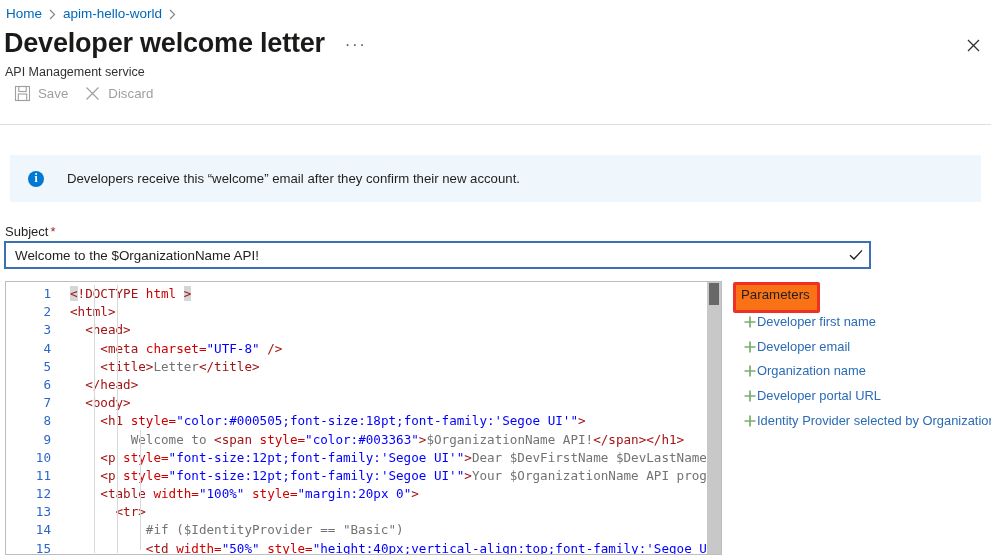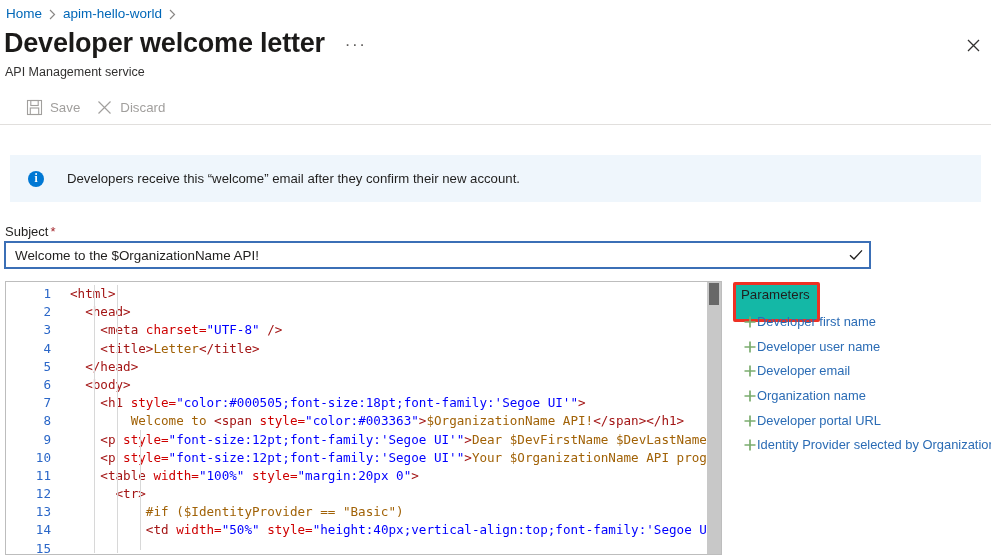--- a/index.html
+++ b/index.html
@@ -49,22 +49,22 @@
   
   .close-btn {
     position:absolute; right:6px; top:33px;
     width:24px; height:24px;
     display:flex; align-items:center; justify-content:center;
     cursor:pointer; color:#323130;
   }
 
   
   .cmdbar {
-    position:absolute; left:0; top:90px; width:991px; height:34px;
-    display:flex; align-items:center; padding-left:22px; gap:4px;
+    position:absolute; left:0; top:76px; width:991px; height:34px;
+    display:flex; align-items:center; padding-left:10px; gap:4px;
   }
   .cmd-btn {
     display:flex; align-items:center; gap:7px;
     padding:4px 8px 4px 4px;
     font-size:13.3px; color:#a19f9d; cursor:default;
     user-select:none;
   }
   .cmd-ico { width:17px; height:17px; display:block; color:#a19f9d; }
   .cmd-divider {
     position:absolute; left:0; top:124px; width:991px; height:1px;
@@ -143,21 +143,21 @@
   }
   .code-line {
     height:18.2px; line-height:18.2px;
     font-family:"DejaVu Sans Mono", monospace;
     font-size:12.6px;
     white-space:pre; color:#000;
   }
   .tg { color:#a31515; }        
   .at { color:#ce0000; }        
   .vl { color:#0000ff; }        
-  .tx { color:#a16207;margin-top:45px; }        
+  .tx { color:#737373;margin-top:45px; }        
   .brk { background:#d6d6d6; }  
   .indent-guide {
     position:absolute; top:3px; width:1px; background:#d8d8d8;
   }
   .vscroll {
     position:absolute; right:0; top:0; width:14px; height:100%;
     background:#c8c8c8;
   }
   .vthumb {
     position:absolute; left:2px; top:1px; width:10px; height:22px;
@@ -165,25 +165,25 @@
     cursor:pointer;
   }
 
   
   .params-panel {
     position:absolute; left:733px; top:281px;
     width:258px; height:274px;
   }
   .params-title-box {
     position:absolute; left:0; top:1px;
-    padding:2px 7px 16px 5px;
+    padding:2px 7px 7px 5px;
     font-size:13.3px; color:#201f1e; line-height:16px;
     border:3px solid #ee3124;
     border-radius:2px;
-    background:#14b8a6;
+    background:#f97316;
     display:inline-block;
   }
   .params-list {
     position:absolute; left:10px; top:29px; width:248px;
   }
   .param-item {
     display:flex; align-items:center; 
     height:24.6px;
     cursor:pointer;
     white-space:nowrap;
@@ -281,20 +281,21 @@
         <div class="ln">12</div>
         <div class="ln">13</div>
         <div class="ln">14</div>
         <div class="ln">15</div>
       </div>
     <div class="code-area">
       <div class="indent-guide" style="left:30px;  height:268px;"></div>
       <div class="indent-guide" style="left:53px;  height:268px;"></div>
       <div class="indent-guide" style="left:76px;  top:148px; height:120px;"></div>
       <div class="code-lines">
+          <div class="code-line"><span class="tg brk">&lt;</span><span class="tg">!DOCTYPE </span><span class="at">html </span><span class="tg brk">&gt;</span></div>
           <div class="code-line"><span class="tg">&lt;html&gt;</span></div>
           <div class="code-line"><span class="tg">  &lt;head&gt;</span></div>
           <div class="code-line"><span class="tg">    &lt;meta </span><span class="at">charset=</span><span class="vl">"UTF-8"</span><span class="tg"> /&gt;</span></div>
           <div class="code-line"><span class="tg">    &lt;title&gt;</span><span class="tx">Letter</span><span class="tg">&lt;/title&gt;</span></div>
           <div class="code-line"><span class="tg">  &lt;/head&gt;</span></div>
           <div class="code-line"><span class="tg">  &lt;body&gt;</span></div>
           <div class="code-line"><span class="tg">    &lt;h1 </span><span class="at">style=</span><span class="vl">"color:#000505;font-size:18pt;font-family:'Segoe UI'"</span><span class="tg">&gt;</span></div>
           <div class="code-line"><span class="tx">        Welcome to </span><span class="tg">&lt;span </span><span class="at">style=</span><span class="vl">"color:#003363"</span><span class="tg">&gt;</span><span class="tx">$OrganizationName API!</span><span class="tg">&lt;/span&gt;</span><span class="tg">&lt;/h1&gt;</span></div>
           <div class="code-line"><span class="tg">    &lt;p </span><span class="at">style=</span><span class="vl">"font-size:12pt;font-family:'Segoe UI'"</span><span class="tg">&gt;</span><span class="tx">Dear $DevFirstName $DevLastName,</span><span class="tg">&lt;/p&gt;</span></div>
           <div class="code-line"><span class="tg">    &lt;p </span><span class="at">style=</span><span class="vl">"font-size:12pt;font-family:'Segoe UI'"</span><span class="tg">&gt;</span><span class="tx">Your $OrganizationName API program reg</span></div>
@@ -315,26 +316,20 @@
         <div class="param-item">
           <span class="plus-icon"><svg width="14" height="14" viewBox="0 0 14 14">
               <path d="M7 1.5v11M1.5 7h11" stroke="#7bad6f" stroke-width="1.7"></path>
             </svg></span>
           <span class="param-label">Developer first name</span>
         </div>
         <div class="param-item">
           <span class="plus-icon"><svg width="14" height="14" viewBox="0 0 14 14">
               <path d="M7 1.5v11M1.5 7h11" stroke="#7bad6f" stroke-width="1.7"></path>
             </svg></span>
-          <span class="param-label">Developer user name</span>
-        </div>
-        <div class="param-item">
-          <span class="plus-icon"><svg width="14" height="14" viewBox="0 0 14 14">
-              <path d="M7 1.5v11M1.5 7h11" stroke="#7bad6f" stroke-width="1.7"></path>
-            </svg></span>
           <span class="param-label">Developer email</span>
         </div>
         <div class="param-item">
           <span class="plus-icon"><svg width="14" height="14" viewBox="0 0 14 14">
               <path d="M7 1.5v11M1.5 7h11" stroke="#7bad6f" stroke-width="1.7"></path>
             </svg></span>
           <span class="param-label">Organization name</span>
         </div>
         <div class="param-item">
           <span class="plus-icon"><svg width="14" height="14" viewBox="0 0 14 14">

